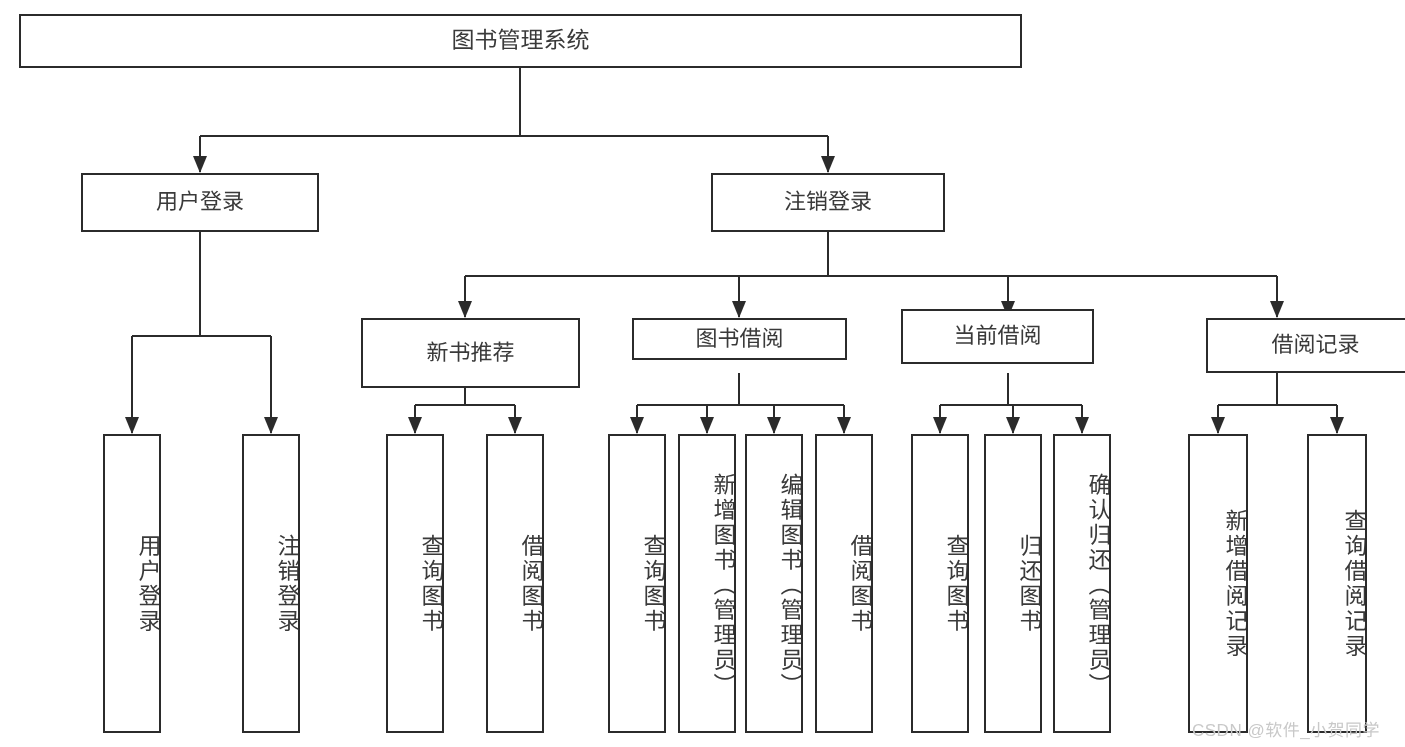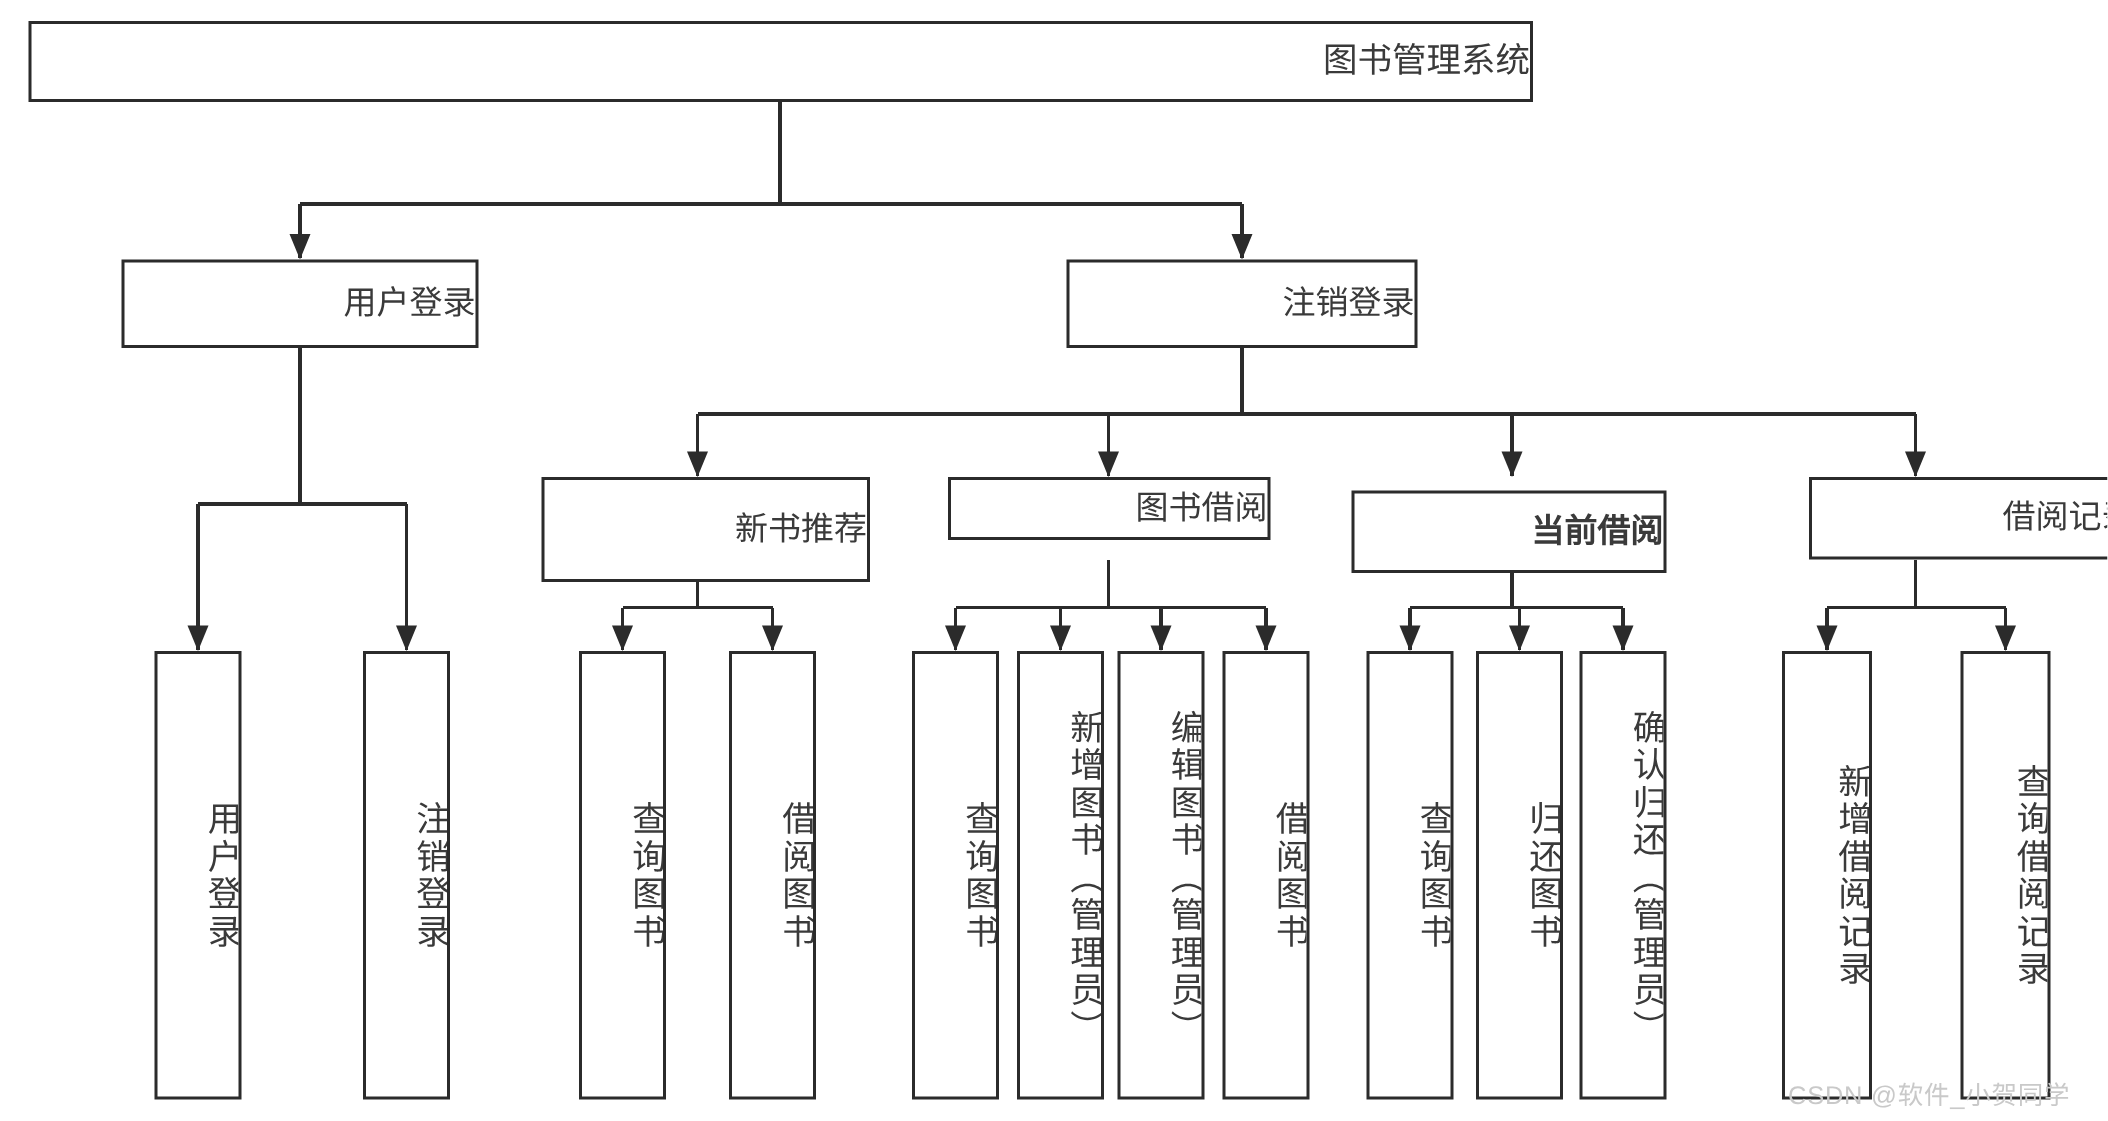--- a/index.html
+++ b/index.html
@@ -26,21 +26,21 @@
     height: 747px;
     pointer-events: none;
   }
   .node {
     position: absolute;
     box-sizing: border-box;
     background: #ffffff;
     border: 2px solid #2b2b2b;
     display: flex;
     align-items: center;
-    justify-content: flex-end;
+    justify-content: center;
     overflow: hidden;
   }
   .node-label {
     color: #3a3a3a;
     line-height: 1.12;
     text-align: center;
     white-space: pre;
   }
   .node-root .node-label {
     font-size: 23px;
@@ -149,21 +149,21 @@
       </div>
       <div class="node node-branch" style="left: 711px; top: 173px; width: 234px; height: 59px;">
         <span class="node-label">注销登录</span>
       </div>
       <div class="node node-branch" style="left: 361px; top: 318px; width: 219px; height: 70px;">
         <span class="node-label">新书推荐</span>
       </div>
       <div class="node node-branch" style="left: 632px; top: 318px; width: 215px; height: 42px;">
         <span class="node-label">图书借阅</span>
       </div>
-      <div class="node node-branch" style="left: 901px; top: 327px; width: 210px; height: 55px; font-weight: bold;">
+      <div class="node node-branch" style="left: 901px; top: 309px; width: 193px; height: 55px;">
         <span class="node-label">当前借阅</span>
       </div>
       <div class="node node-branch" style="left: 1170px; top: 318px; width: 219px; height: 55px; margin-left: 36px;">
         <span class="node-label">借阅记录</span>
       </div>
       <div class="node node-leaf leaf-mid" style="left: 103px; top: 434px; width: 58px; height: 299px;">
         <span class="node-label">用户登录</span>
       </div>
       <div class="node node-leaf leaf-mid" style="left: 242px; top: 434px; width: 58px; height: 299px;">
         <span class="node-label">注销登录</span>

